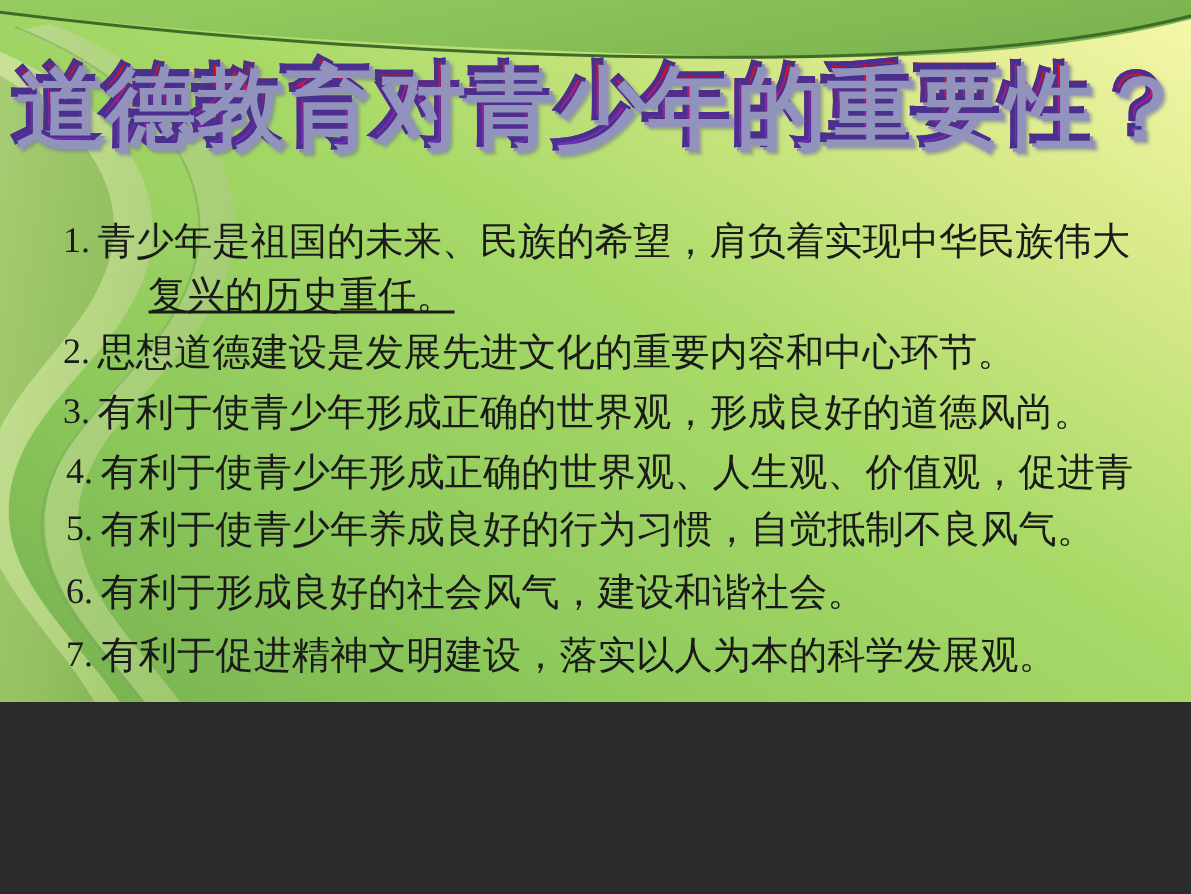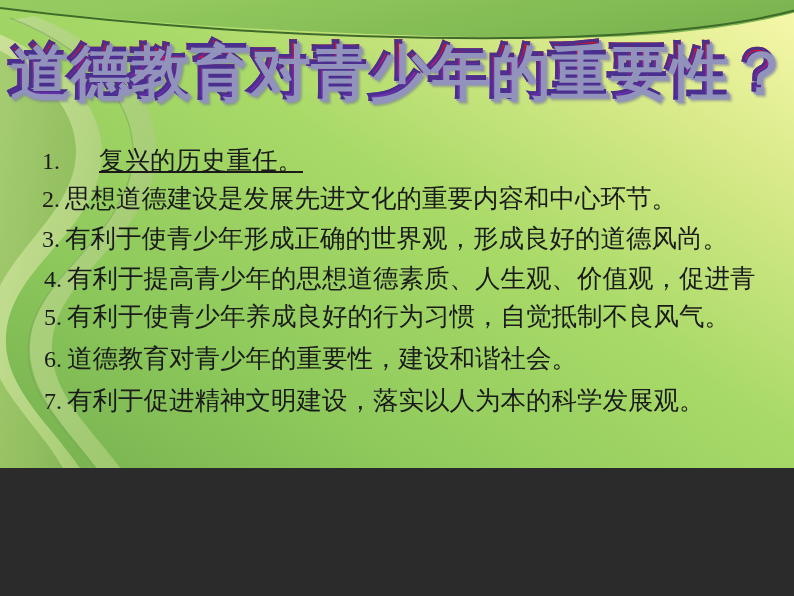--- a/index.html
+++ b/index.html
@@ -205,20 +205,21 @@
       <span>道德教育对青少年的重要性？</span>
     </div>
     <div id="title-text">道德教育对青少年的重要性？</div>
   </div>
 
   <div id="body-list">
 
     <div class="li-row">
       <span class="li-num">1.</span>
       <span class="li-body">
+        <span>青少年是祖国的未来、民族的希望，肩负着实现中华民族伟大</span>
         <span class="li-line2">复兴的历史重任。</span>
       </span>
     </div>
 
     <div class="li-row gap-small">
       <span class="li-num">2.</span>
       <span class="li-body">
         <span>思想道德建设是发展先进文化的重要内容和中心环节。</span>
       </span>
     </div>
@@ -226,35 +227,35 @@
     <div class="li-row gap-small">
       <span class="li-num">3.</span>
       <span class="li-body">
         <span>有利于使青少年形成正确的世界观，形成良好的道德风尚。</span>
       </span>
     </div>
 
     <div class="li-row row-indent-2">
       <span class="li-num">4.</span>
       <span class="li-body">
-        <span>有利于提高青少年的思想道德素质、人生观、价值观，促进青</span>
+        <span>有利于使青少年形成正确的世界观、人生观、价值观，促进青</span>
       </span>
     </div>
 
     <div class="li-row row-indent-2 gap-med">
       <span class="li-num">5.</span>
       <span class="li-body">
         <span>有利于使青少年养成良好的行为习惯，自觉抵制不良风气。</span>
       </span>
     </div>
 
     <div class="li-row row-indent-2 gap-med">
       <span class="li-num">6.</span>
       <span class="li-body">
-        <span>道德教育对青少年的重要性，建设和谐社会。</span>
+        <span>有利于形成良好的社会风气，建设和谐社会。</span>
       </span>
     </div>
 
     <div class="li-row row-indent-2 gap-med">
       <span class="li-num">7.</span>
       <span class="li-body">
         <span>有利于促进精神文明建设，落实以人为本的科学发展观。</span>
       </span>
     </div>
 

